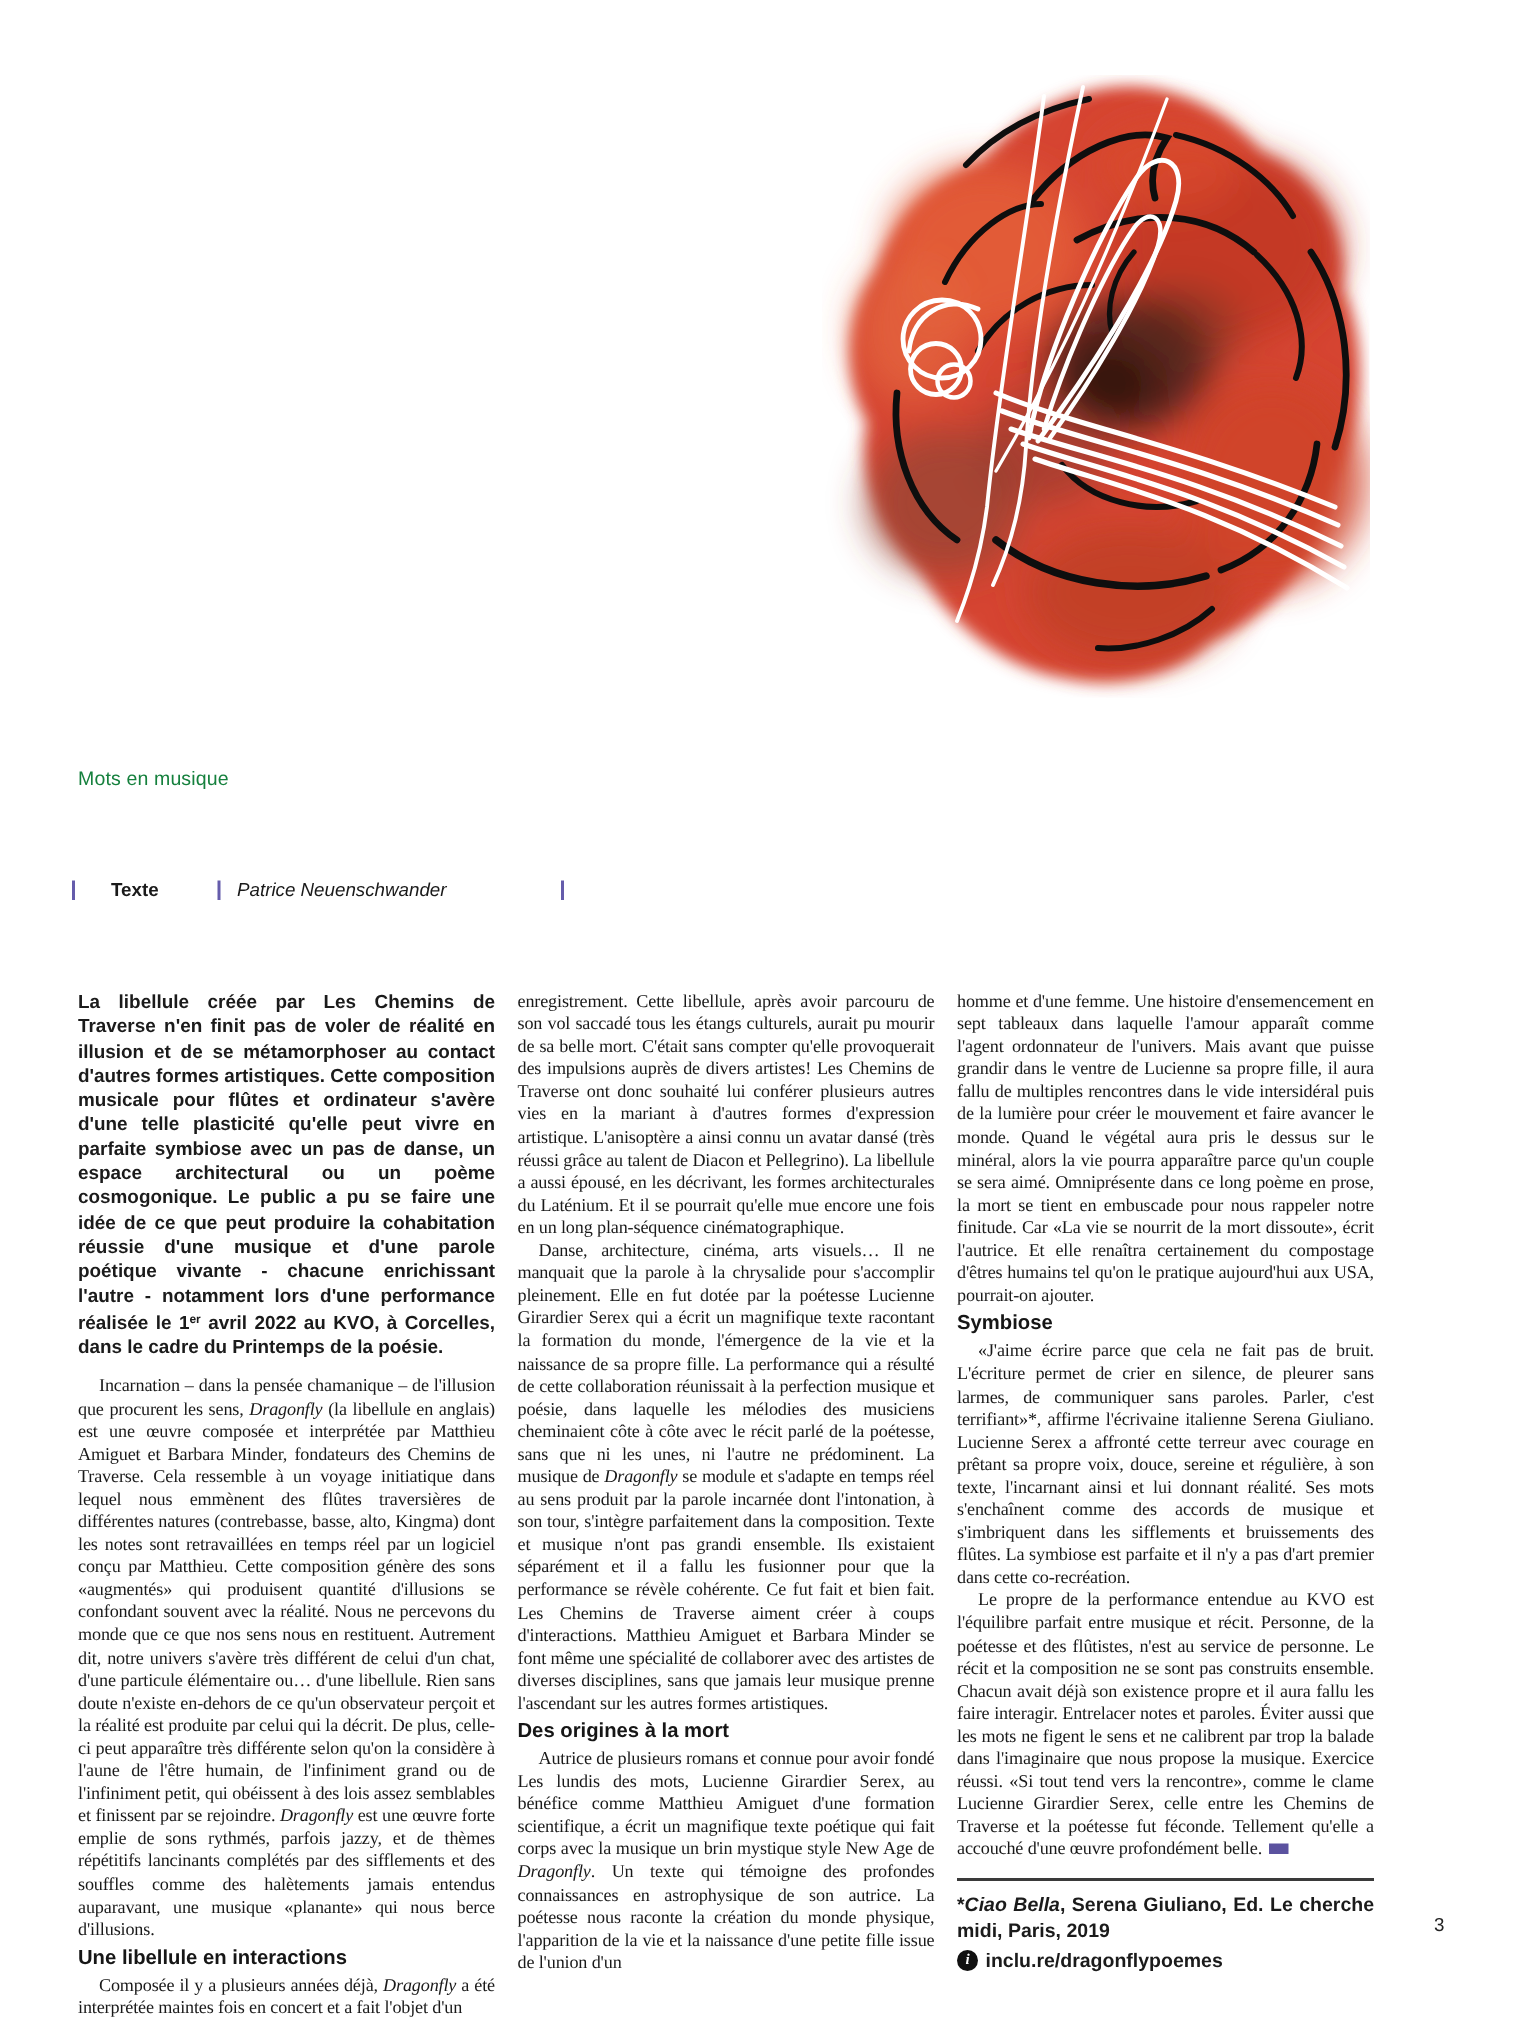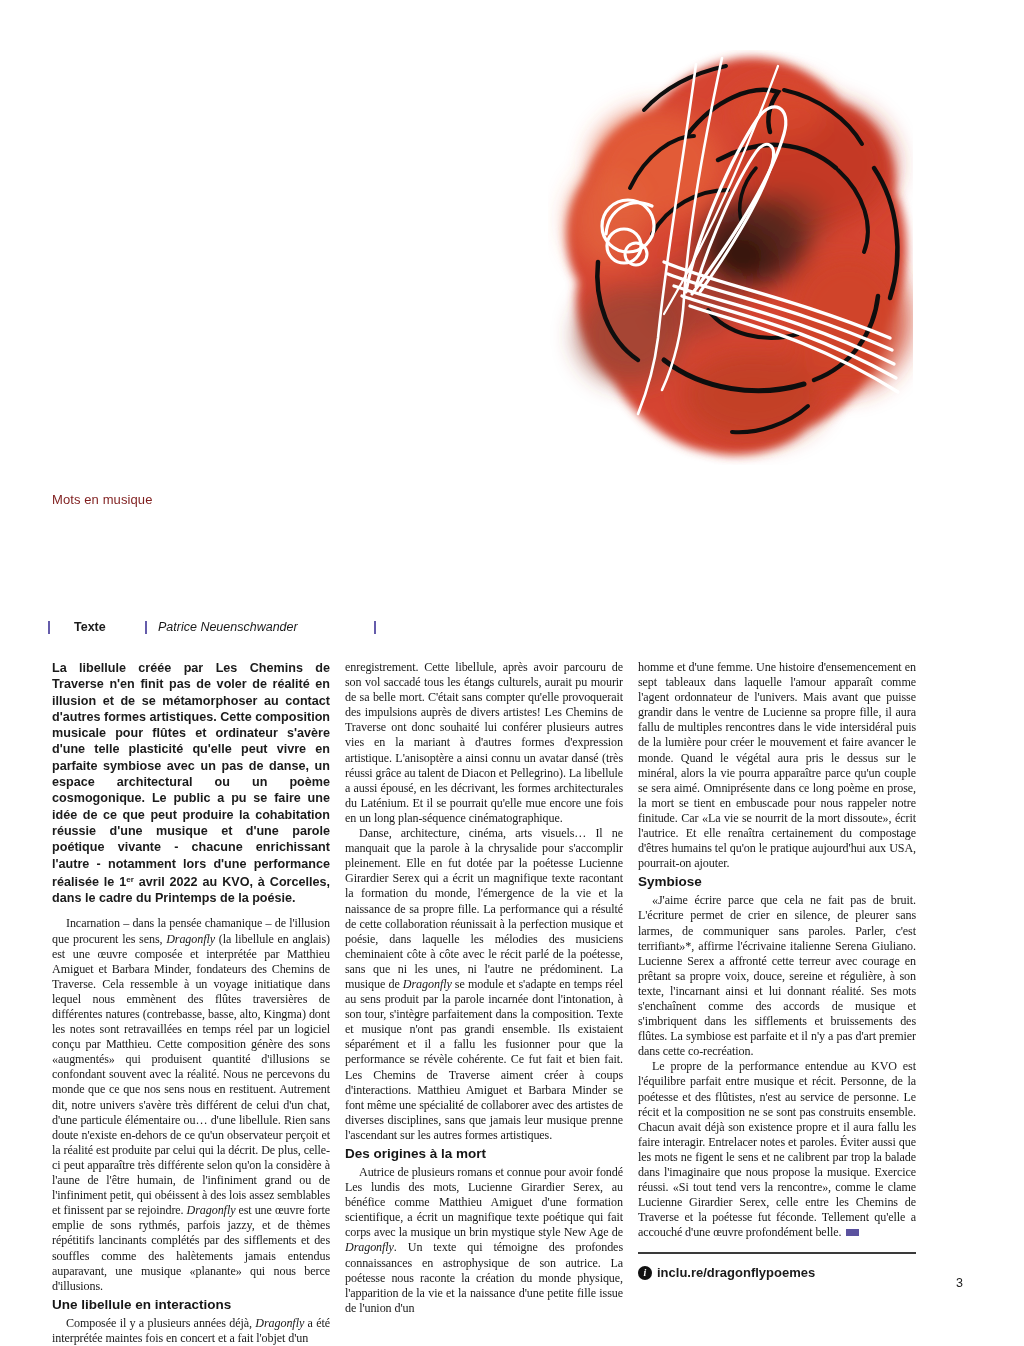--- a/index.html
+++ b/index.html
@@ -1,24 +1,24 @@
 <!DOCTYPE html>
 <html lang="fr"><head>
 <meta charset="utf-8">
 <style>
   html,body{margin:0;padding:0;background:#ffffff;}
   .page{position:relative;width:1024px;height:1346px;background:#fff;overflow:hidden;
         font-family:"Liberation Sans",sans-serif;color:#1a1a1a;}
 
   .flower{position:absolute;left:548px;top:50px;width:365px;height:415px;}
 
-  .kicker{position:absolute;left:52px;top:492px;font-size:13px;letter-spacing:.1px;color:#7f1d1d;}
+  .kicker{position:absolute;left:52px;top:511px;font-size:13px;letter-spacing:.1px;color:#15803d;}
   .title{position:absolute;left:50px;top:538px;margin:0;font-size:33px;font-weight:800;
          letter-spacing:-.3px;color:#141414;}
-  .byline{position:absolute;left:48px;top:619px;width:328px;display:flex;align-items:center;height:16px;}
+  .byline{position:absolute;left:48px;top:585px;width:328px;display:flex;align-items:center;height:16px;}
   .vbar{width:2px;height:13px;background:#655cab;flex:0 0 auto;}
   .byline-label{font-weight:bold;font-size:12.5px;padding-left:24px;width:71px;flex:0 0 auto;}
   .byline-author{font-size:12.5px;padding-left:11px;flex:1 1 auto;font-style:italic;}
 
   .columns{position:absolute;left:52px;top:660px;width:864px;display:grid;
            grid-template-columns:278px 278px 278px;column-gap:15px;}
   .col{min-width:0;}
 
   .lead{margin:0 0 10px 0;font-size:12.6px;line-height:16.3px;font-weight:bold;
         text-align:justify;hyphens:auto;-webkit-hyphens:auto;color:#1b1b1b;}
@@ -131,20 +131,21 @@
       <p class="body indent"><span>Danse, architecture, cinéma, arts visuels… Il ne manquait que la parole à la chrysalide pour s'accomplir pleinement. Elle en fut dotée par la poétesse Lucienne Girardier Serex qui a écrit un magnifique texte racontant la formation du monde, l'émergence de la vie et la naissance de sa propre fille. La performance qui a résulté de cette collaboration réunissait à la perfection musique et poésie, dans laquelle les mélodies des musiciens cheminaient côte à côte avec le récit parlé de la poétesse, sans que ni les unes, ni l'autre ne prédominent. La musique de </span><span class="run-i">Dragonfly</span><span> se module et s'adapte en temps réel au sens produit par la parole incarnée dont l'intonation, à son tour, s'intègre parfaitement dans la composition. Texte et musique n'ont pas grandi ensemble. Ils existaient séparément et il a fallu les fusionner pour que la performance se révèle cohérente. Ce fut fait et bien fait. Les Chemins de Traverse aiment créer à coups d'interactions. Matthieu Amiguet et Barbara Minder se font même une spécialité de collaborer avec des artistes de diverses disciplines, sans que jamais leur musique prenne l'ascendant sur les autres formes artistiques.</span></p>
       <h2 class="subhead">Des origines à la mort</h2>
       <p class="body indent"><span>Autrice de plusieurs romans et connue pour avoir fondé Les lundis des mots, Lucienne Girardier Serex, au bénéfice comme Matthieu Amiguet d'une formation scientifique, a écrit un magnifique texte poétique qui fait corps avec la musique un brin mystique style New Age de </span><span class="run-i">Dragonfly</span><span>. Un texte qui témoigne des profondes connaissances en astrophysique de son autrice. La poétesse nous raconte la création du monde physique, l'apparition de la vie et la naissance d'une petite fille issue de l'union d'un</span></p>
     </div>
     <div class="col">
       <p class="body">homme et d'une femme. Une histoire d'ensemencement en sept tableaux dans laquelle l'amour apparaît comme l'agent ordonnateur de l'univers. Mais avant que puisse grandir dans le ventre de Lucienne sa propre fille, il aura fallu de multiples rencontres dans le vide intersidéral puis de la lumière pour créer le mouvement et faire avancer le monde. Quand le végétal aura pris le dessus sur le minéral, alors la vie pourra apparaître parce qu'un couple se sera aimé. Omniprésente dans ce long poème en prose, la mort se tient en embuscade pour nous rappeler notre finitude. Car «La vie se nourrit de la mort dissoute», écrit l'autrice. Et elle renaîtra certainement du compostage d'êtres humains tel qu'on le pratique aujourd'hui aux USA, pourrait-on ajouter.</p>
       <h2 class="subhead">Symbiose</h2>
       <p class="body indent">«J'aime écrire parce que cela ne fait pas de bruit. L'écriture permet de crier en silence, de pleurer sans larmes, de communiquer sans paroles. Parler, c'est terrifiant»*, affirme l'écrivaine italienne Serena Giuliano. Lucienne Serex a affronté cette terreur avec courage en prêtant sa propre voix, douce, sereine et régulière, à son texte, l'incarnant ainsi et lui donnant réalité. Ses mots s'enchaînent comme des accords de musique et s'imbriquent dans les sifflements et bruissements des flûtes. La symbiose est parfaite et il n'y a pas d'art premier dans cette co-recréation.</p>
       <p class="body indent"><span>Le propre de la performance entendue au KVO est l'équilibre parfait entre musique et récit. Personne, de la poétesse et des flûtistes, n'est au service de personne. Le récit et la composition ne se sont pas construits ensemble. Chacun avait déjà son existence propre et il aura fallu les faire interagir. Entrelacer notes et paroles. Éviter aussi que les mots ne figent le sens et ne calibrent par trop la balade dans l'imaginaire que nous propose la musique. Exercice réussi. «Si tout tend vers la rencontre», comme le clame Lucienne Girardier Serex, celle entre les Chemins de Traverse et la poétesse fut féconde. Tellement qu'elle a accouché d'une œuvre profondément belle.</span><span class="endmark"></span></p>
       <div class="footnote">
+        <p class="fn-line"><span>*</span><span class="run-i">Ciao Bella</span><span>, Serena Giuliano, Ed. Le cherche midi, Paris, 2019</span></p>
         <div class="link-row">
           <span class="link-icon">
               <span>i</span>
             </span>
           <span class="fn-link">inclu.re/dragonflypoemes</span>
         </div>
       </div>
     </div>
   </div>
 

